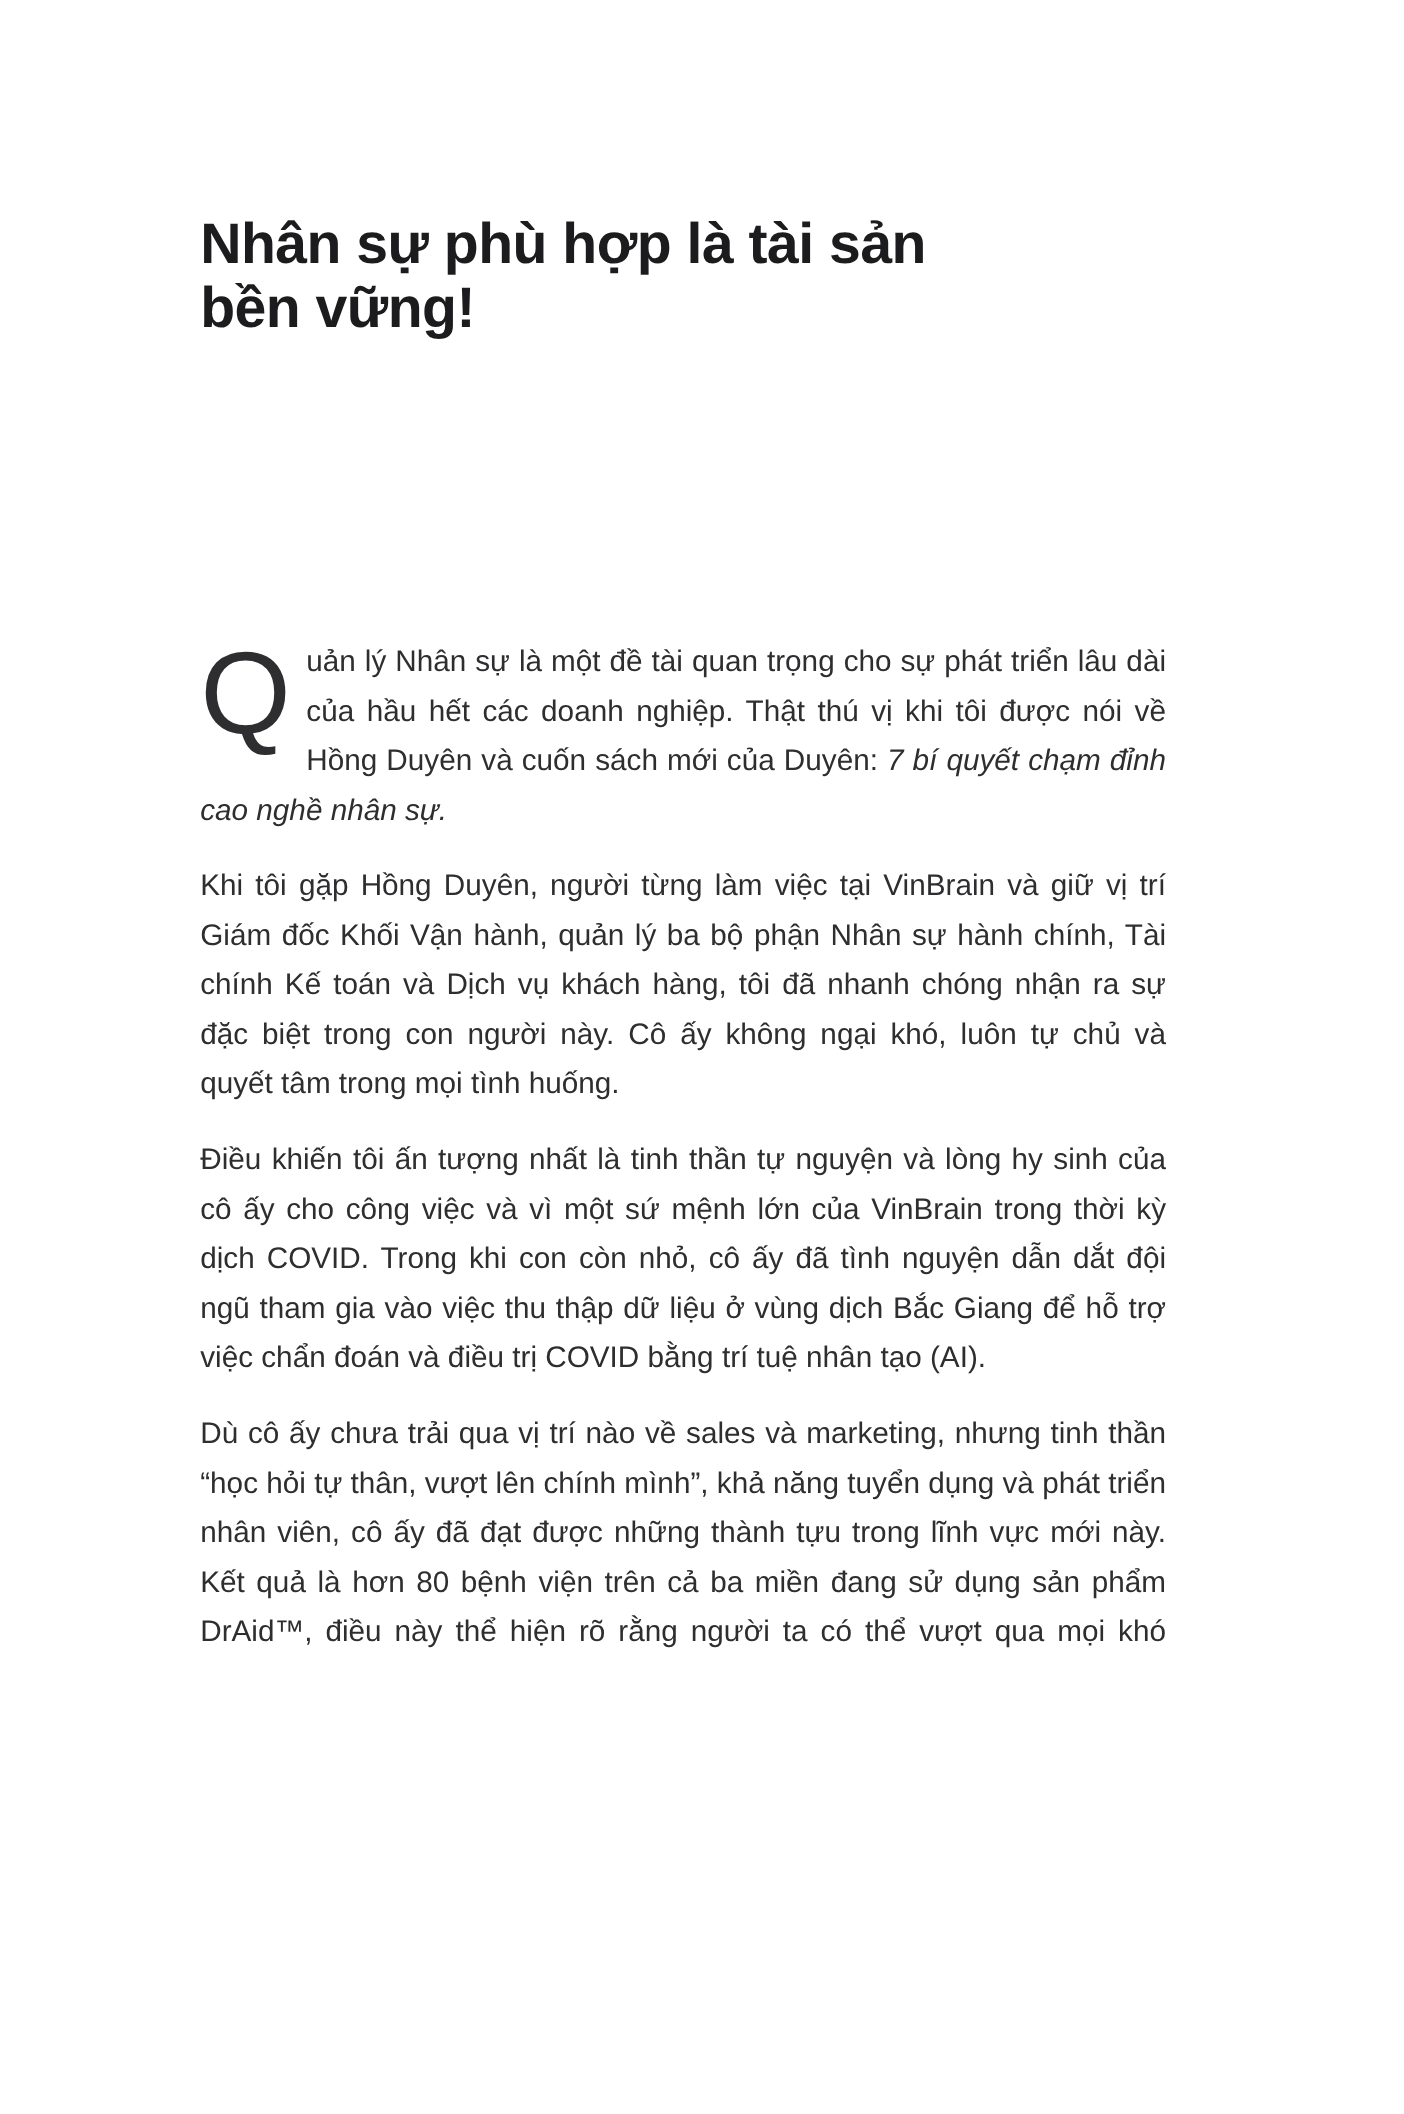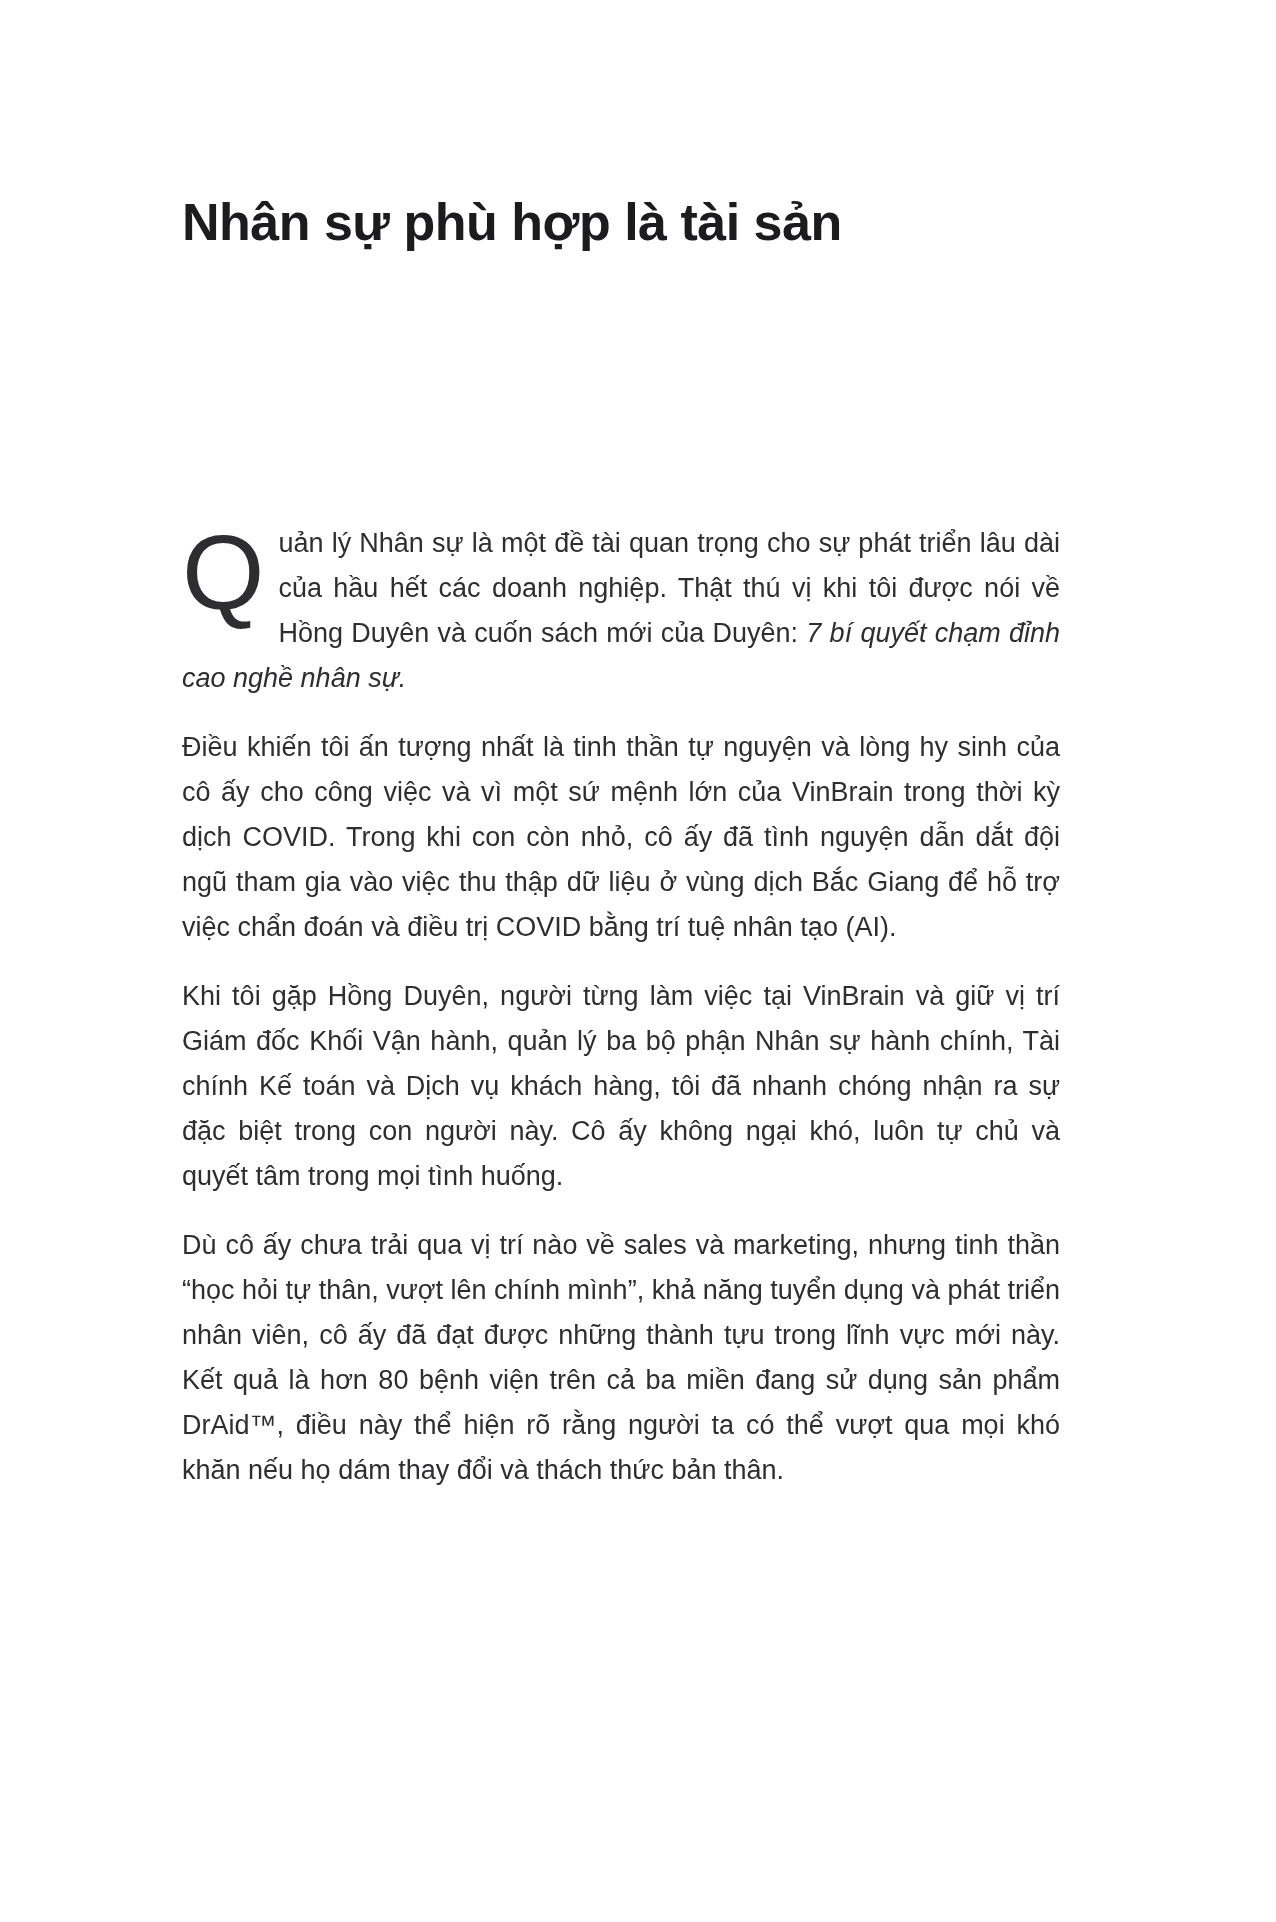--- a/index.html
+++ b/index.html
@@ -59,24 +59,25 @@
   }
 </style>
 </head>
 <body>
 
 <div class="page">
   <main class="content">
 
     <h1 class="chapter-title">
       <span class="title-line">Nhân sự phù hợp là tài sản</span>
+      <span class="title-line">bền vững!</span>
     </h1>
 
     <p class="body intro"><span class="dropcap">Q</span><span>uản lý Nhân sự là một đề tài quan trọng cho sự phát triển lâu dài của hầu hết các doanh nghiệp. Thật thú vị khi tôi được nói về Hồng Duyên và cuốn sách mới của Duyên: </span><em class="book-ref">7 bí quyết chạm đỉnh cao nghề nhân sự.</em></p>
 
+    <p class="body">Khi tôi gặp Hồng Duyên, người từng làm việc tại VinBrain và giữ vị trí Giám đốc Khối Vận hành, quản lý ba bộ phận Nhân sự hành chính, Tài chính Kế toán và Dịch vụ khách hàng, tôi đã nhanh chóng nhận ra sự đặc biệt trong con người này. Cô ấy không ngại khó, luôn tự chủ và quyết tâm trong mọi tình huống.</p>
     <p class="body">Điều khiến tôi ấn tượng nhất là tinh thần tự nguyện và lòng hy sinh của cô ấy cho công việc và vì một sứ mệnh lớn của VinBrain trong thời kỳ dịch COVID. Trong khi con còn nhỏ, cô ấy đã tình nguyện dẫn dắt đội ngũ tham gia vào việc thu thập dữ liệu ở vùng dịch Bắc Giang để hỗ trợ việc chẩn đoán và điều trị COVID bằng trí tuệ nhân tạo (AI).</p>
-    <p class="body">Khi tôi gặp Hồng Duyên, người từng làm việc tại VinBrain và giữ vị trí Giám đốc Khối Vận hành, quản lý ba bộ phận Nhân sự hành chính, Tài chính Kế toán và Dịch vụ khách hàng, tôi đã nhanh chóng nhận ra sự đặc biệt trong con người này. Cô ấy không ngại khó, luôn tự chủ và quyết tâm trong mọi tình huống.</p>
     <p class="body">Dù cô ấy chưa trải qua vị trí nào về sales và marketing, nhưng tinh thần “học hỏi tự thân, vượt lên chính mình”, khả năng tuyển dụng và phát triển nhân viên, cô ấy đã đạt được những thành tựu trong lĩnh vực mới này. Kết quả là hơn 80 bệnh viện trên cả ba miền đang sử dụng sản phẩm DrAid™, điều này thể hiện rõ rằng người ta có thể vượt qua mọi khó khăn nếu họ dám thay đổi và thách thức bản thân.</p>
 
     <div class="page-number">– 11</div>
 
   </main>
 </div>
 
 </body></html>

